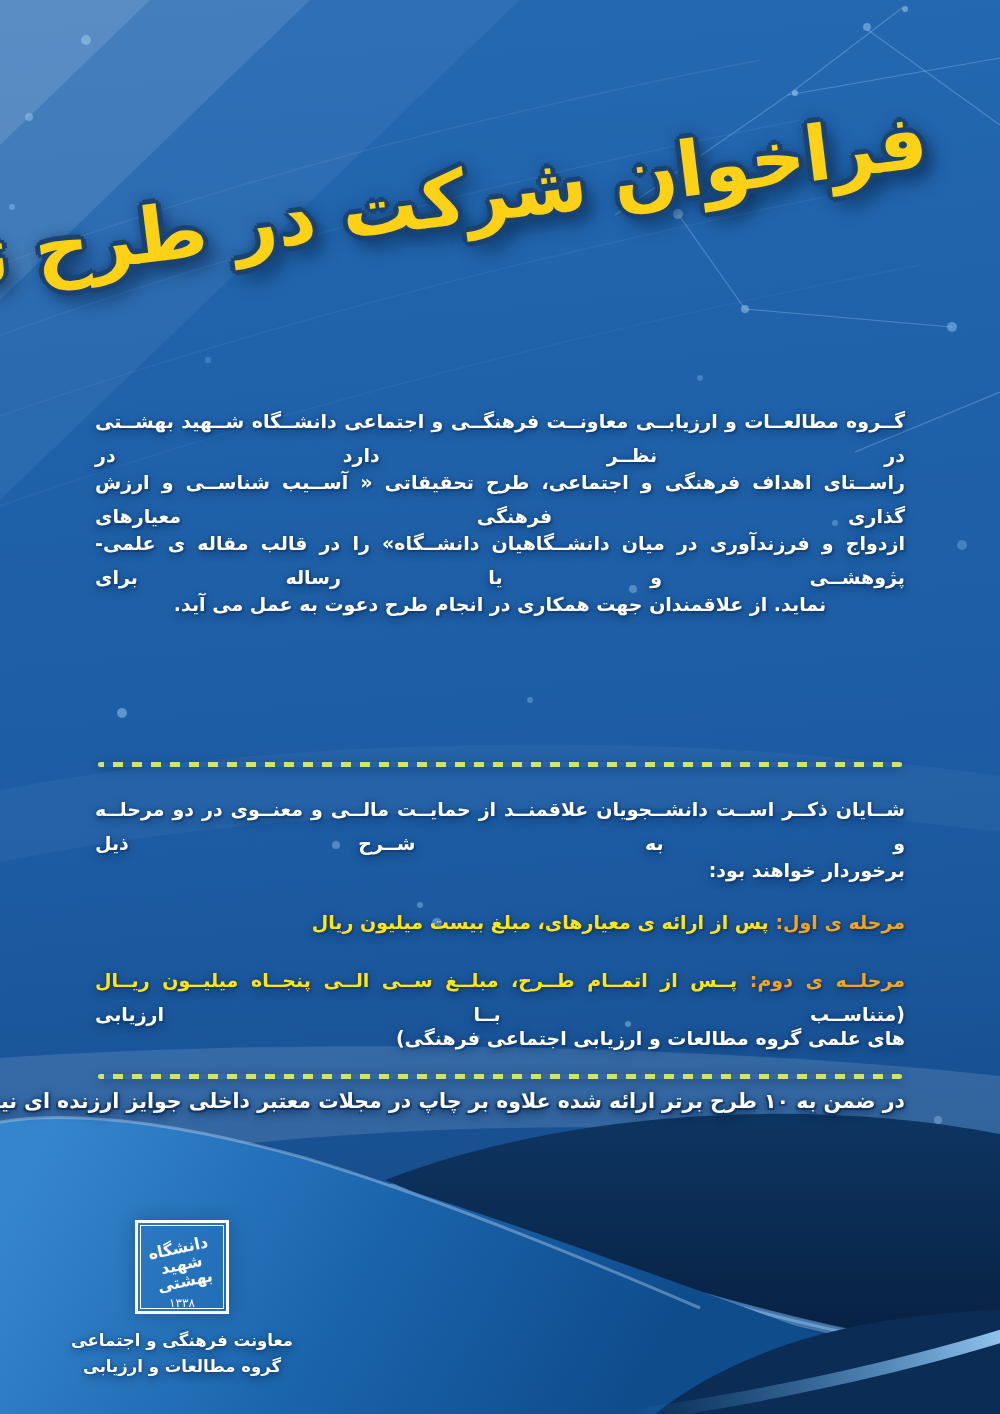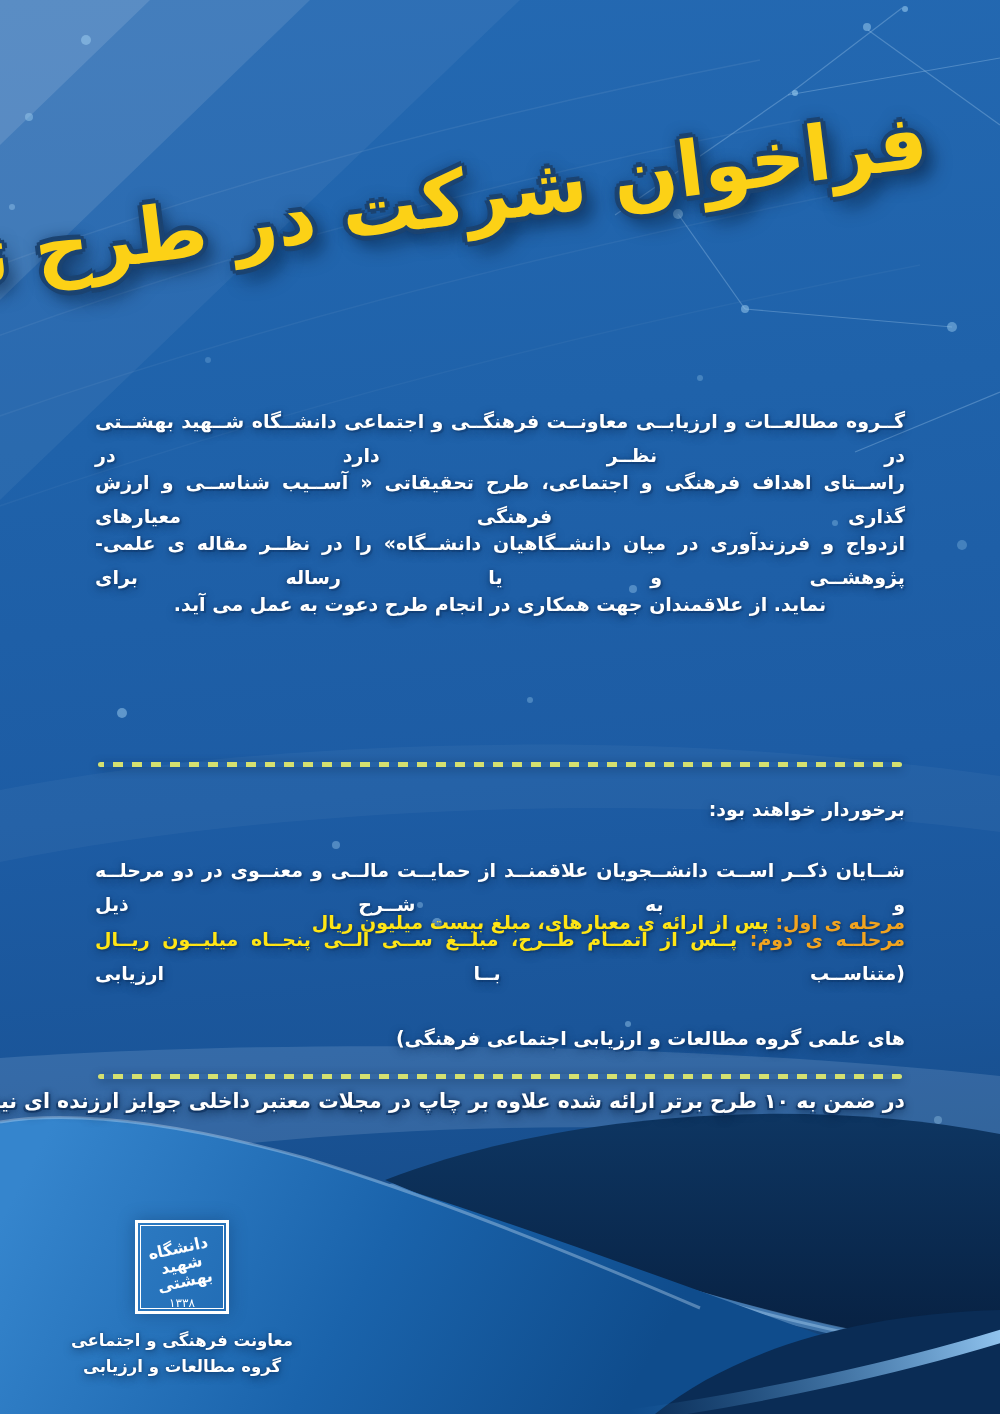--- a/index.html
+++ b/index.html
@@ -28,21 +28,21 @@
     font-size:19px;font-weight:bold;color:#ffffff;line-height:34px;
     text-shadow:0 0 3px rgba(16,52,98,.65),0 3px 9px rgba(9,38,76,.6),2px 2px 0 rgba(18,58,108,.35);
   }
   .block .line{margin-bottom:27px;max-height:34px;overflow:visible;}
   .j{text-align:justify;text-align-last:justify;}
   .r{text-align:right;white-space:nowrap;}
   .c{text-align:center;white-space:nowrap;}
   .intro{top:404px;}
   .support{top:792px;}
   .stage-1{top:905px;}
-  .stage-2{top:922px;}
+  .stage-2{top:963px;}
   .stage-3{top:1021px;}
   .orange{color:#f2a41f;}
   .yellow{color:#ffe515;}
   .white{color:#ffffff;}
   .divider{
     position:absolute;left:3px;right:3px;height:5px;border-radius:3px;
     background:repeating-linear-gradient(to left,#d4e070 0 10px,rgba(0,0,0,0) 10px 19px);
     box-shadow:0 2px 10px rgba(9,38,76,.45);
   }
   .divider-1{top:762px;}
@@ -149,29 +149,29 @@
     <path d="M630,1416 C760,1398 898,1368 1008,1334" fill="none" stroke="url(#gArc)" stroke-width="13" stroke-linecap="round"></path>
   </svg>
 
   <h1 class="title">فراخوان شرکت در طرح تحقیقاتی</h1>
 
   <div class="content">
 
     <div class="block intro">
       <div class="line j">گــروه مطالعــات و ارزیابــی معاونــت فرهنگــی و اجتماعی دانشــگاه شــهید بهشــتی در نظــر دارد در</div>
       <div class="line j">راســتای اهداف فرهنگی و اجتماعی، طرح تحقیقاتی « آســیب شناســی و ارزش گذاری فرهنگی معیارهای</div>
-      <div class="line j">ازدواج و فرزندآوری در میان دانشــگاهیان دانشــگاه» را در نظــر مقاله ی علمی-پژوهشــی و یا رساله برای</div>
+      <div class="line j">ازدواج و فرزندآوری در میان دانشــگاهیان دانشــگاه» را در قالب مقاله ی علمی-پژوهشــی و یا رساله برای</div>
       <div class="line c">نماید. از علاقمندان جهت همکاری در انجام طرح دعوت به عمل می آید.</div>
     </div>
 
     <div class="divider divider-1"></div>
 
     <div class="block support">
+      <div class="line j">شــایان ذکــر اســت دانشــجویان علاقمنــد از حمایــت مالــی و معنــوی در دو مرحلــه و به شــرح ذیل</div>
       <div class="line r">برخوردار خواهند بود:</div>
-      <div class="line j">شــایان ذکــر اســت دانشــجویان علاقمنــد از حمایــت مالــی و معنــوی در دو مرحلــه و به شــرح ذیل</div>
     </div>
 
     <div class="block stage-1">
       <div class="line r">
         <span class="orange">مرحله ی اول:</span>
         <span class="yellow">پس از ارائه ی معیارهای، مبلغ بیست میلیون ریال</span>
       </div>
     </div>
 
     <div class="block stage-2">

